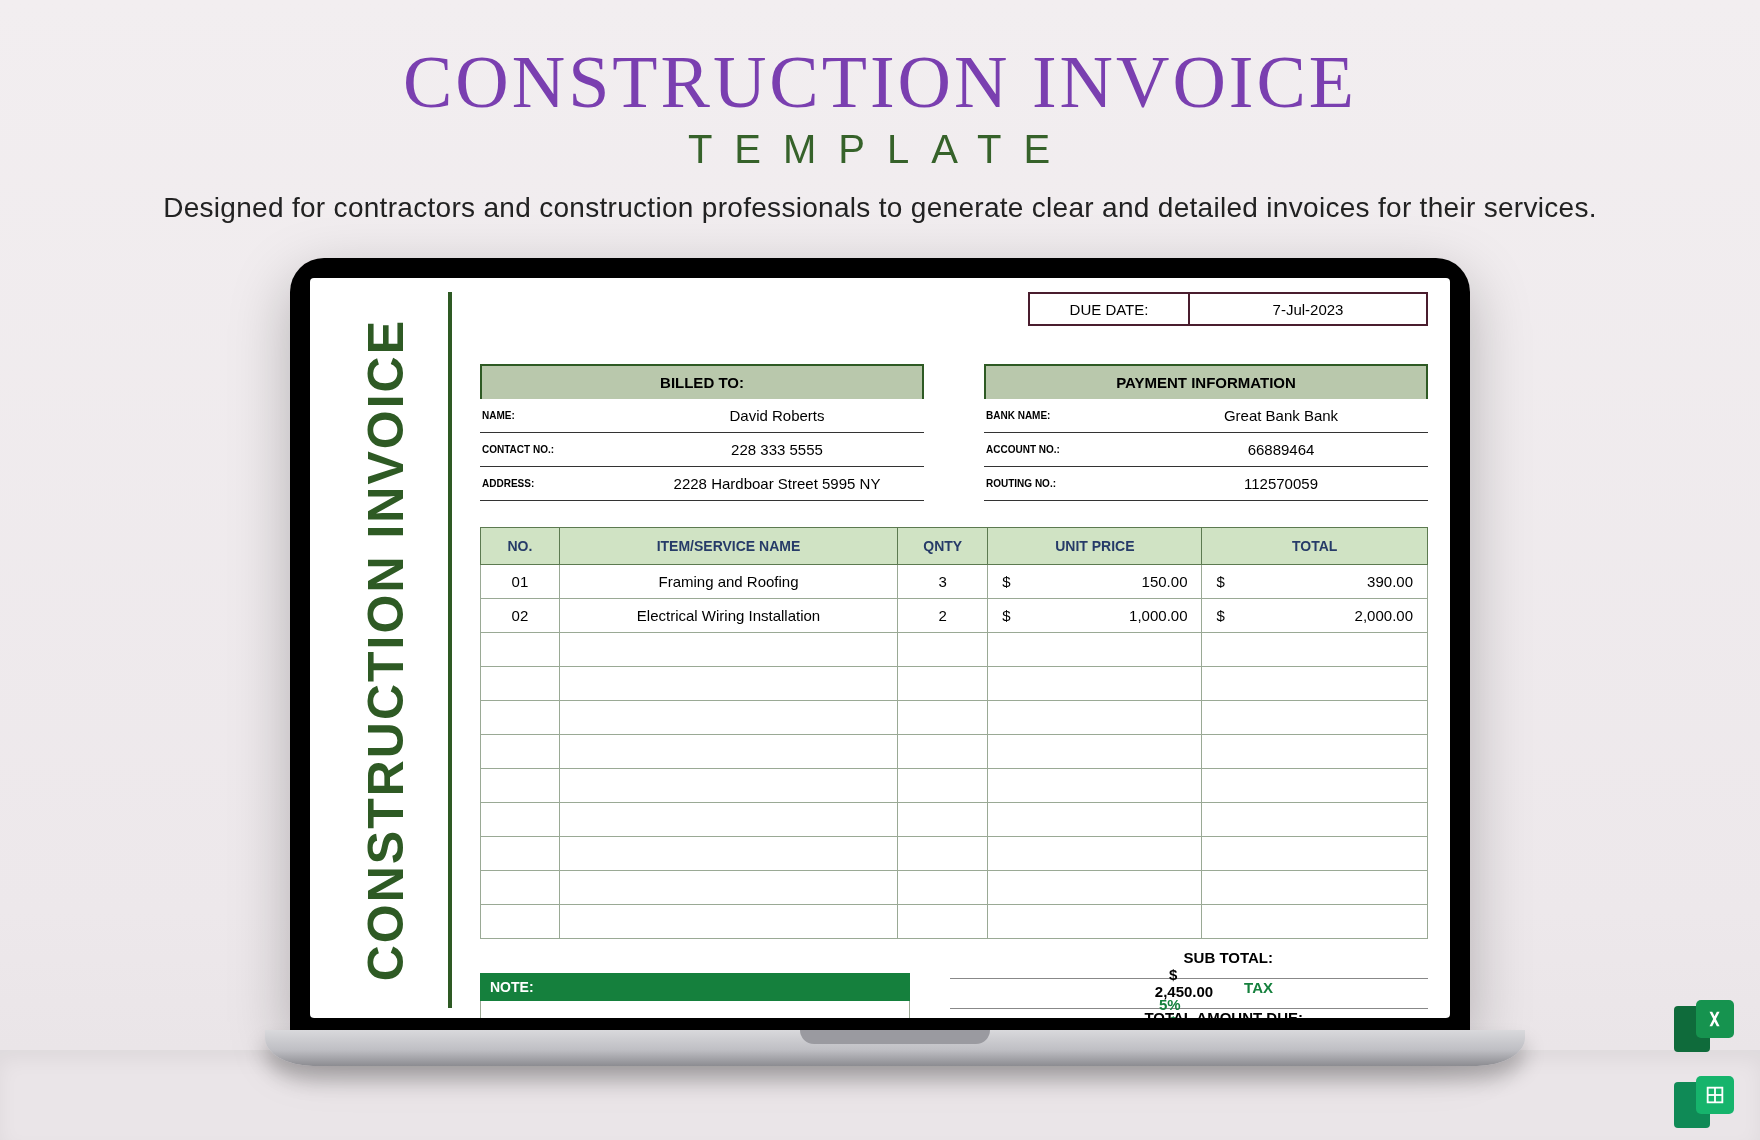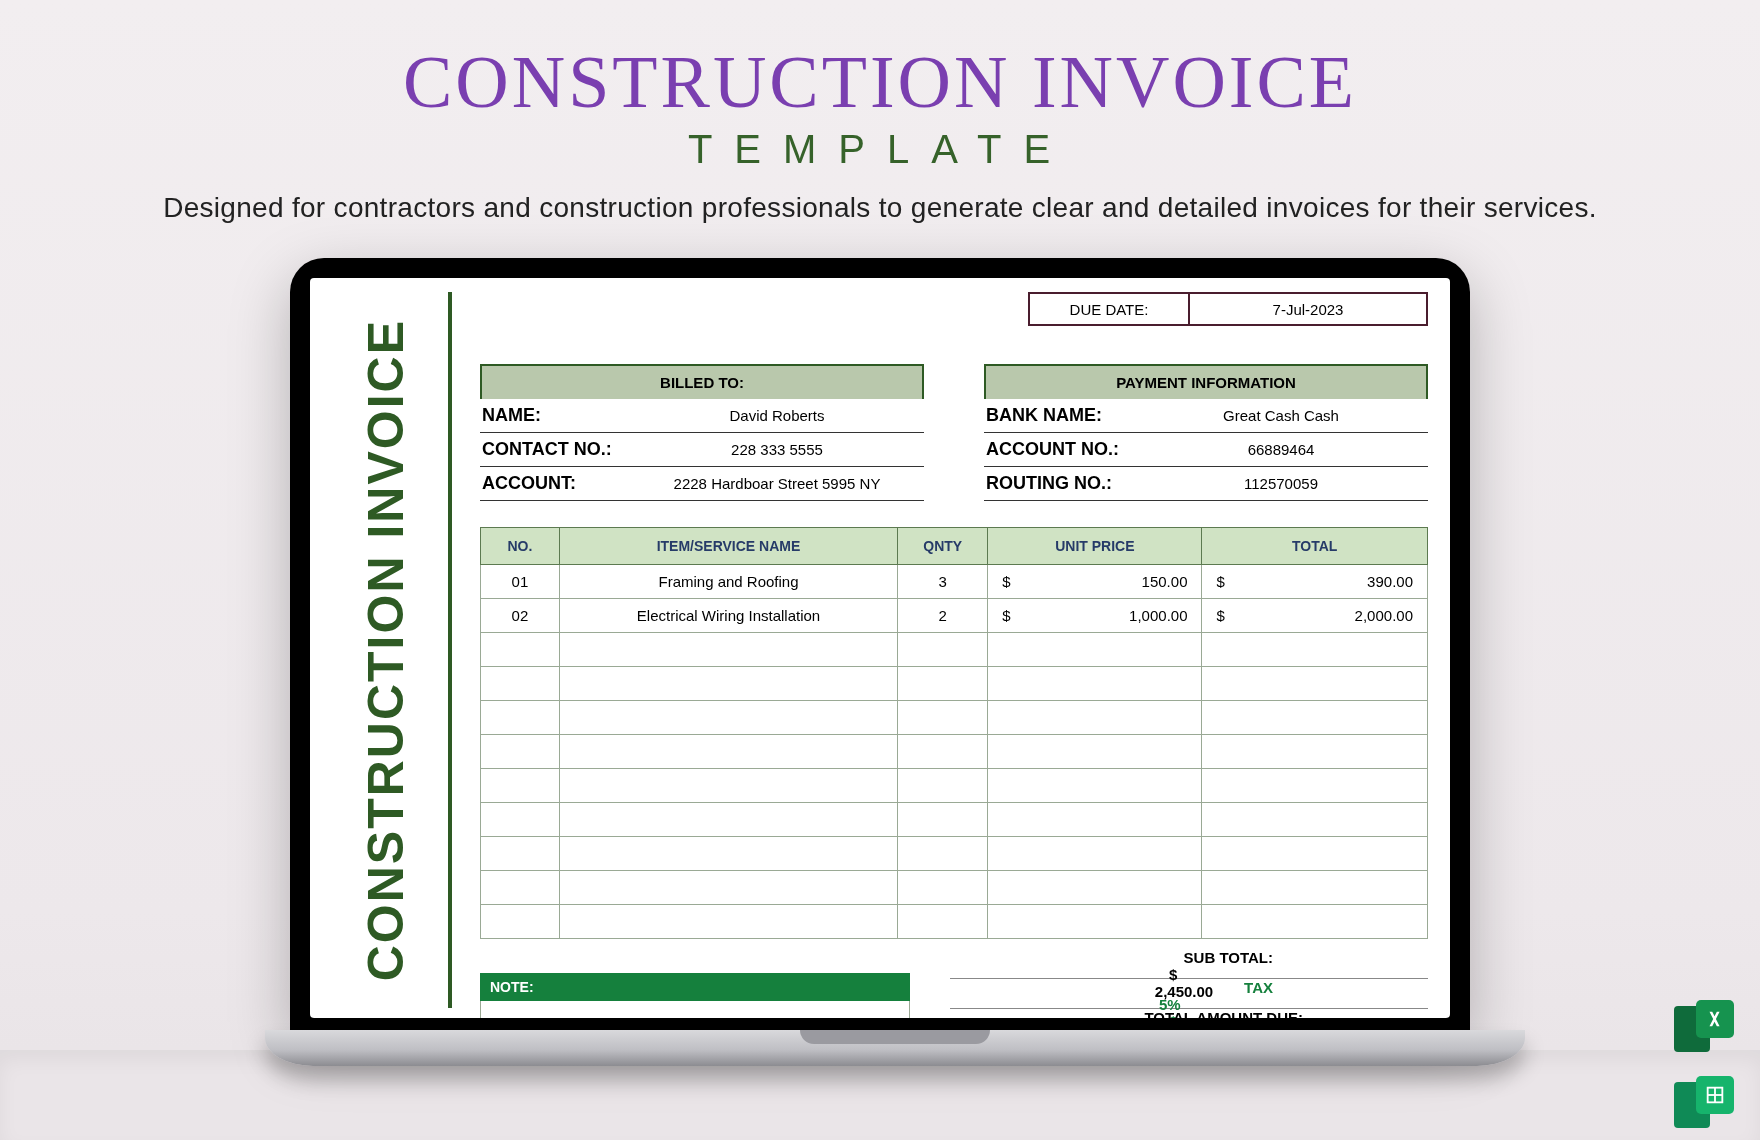--- a/index.html
+++ b/index.html
@@ -154,21 +154,21 @@
     padding: 8px 0;
   }
   .panel-row {
     display: flex;
     height: 34px;
     border-bottom: 1px solid #333;
   }
   .panel-row .plabel {
     width: 150px;
     font-weight: 800;
-    font-size: 18px;
+    font-size: 10px;
     display: flex;
     align-items: center;
     padding-left: 2px;
   }
   .panel-row .pvalue {
     flex: 1;
     text-align: center;
     font-size: 15px;
     display: flex;
     align-items: center;
@@ -305,29 +305,29 @@
               <div class="panel-header">BILLED TO:</div>
               <div class="panel-row">
                 <div class="plabel">NAME:</div>
                 <div class="pvalue">David Roberts</div>
               </div>
               <div class="panel-row">
                 <div class="plabel">CONTACT NO.:</div>
                 <div class="pvalue">228 333 5555</div>
               </div>
               <div class="panel-row">
-                <div class="plabel">ACCOUNT:</div>
+                <div class="plabel">ADDRESS:</div>
                 <div class="pvalue">2228 Hardboar Street 5995 NY</div>
               </div>
             </div>
             <div class="panel">
               <div class="panel-header">PAYMENT INFORMATION</div>
               <div class="panel-row">
                 <div class="plabel">BANK NAME:</div>
-                <div class="pvalue">Great Cash Cash</div>
+                <div class="pvalue">Great Bank Bank</div>
               </div>
               <div class="panel-row">
                 <div class="plabel">ACCOUNT NO.:</div>
                 <div class="pvalue">66889464</div>
               </div>
               <div class="panel-row">
                 <div class="plabel">ROUTING NO.:</div>
                 <div class="pvalue">112570059</div>
               </div>
             </div>

